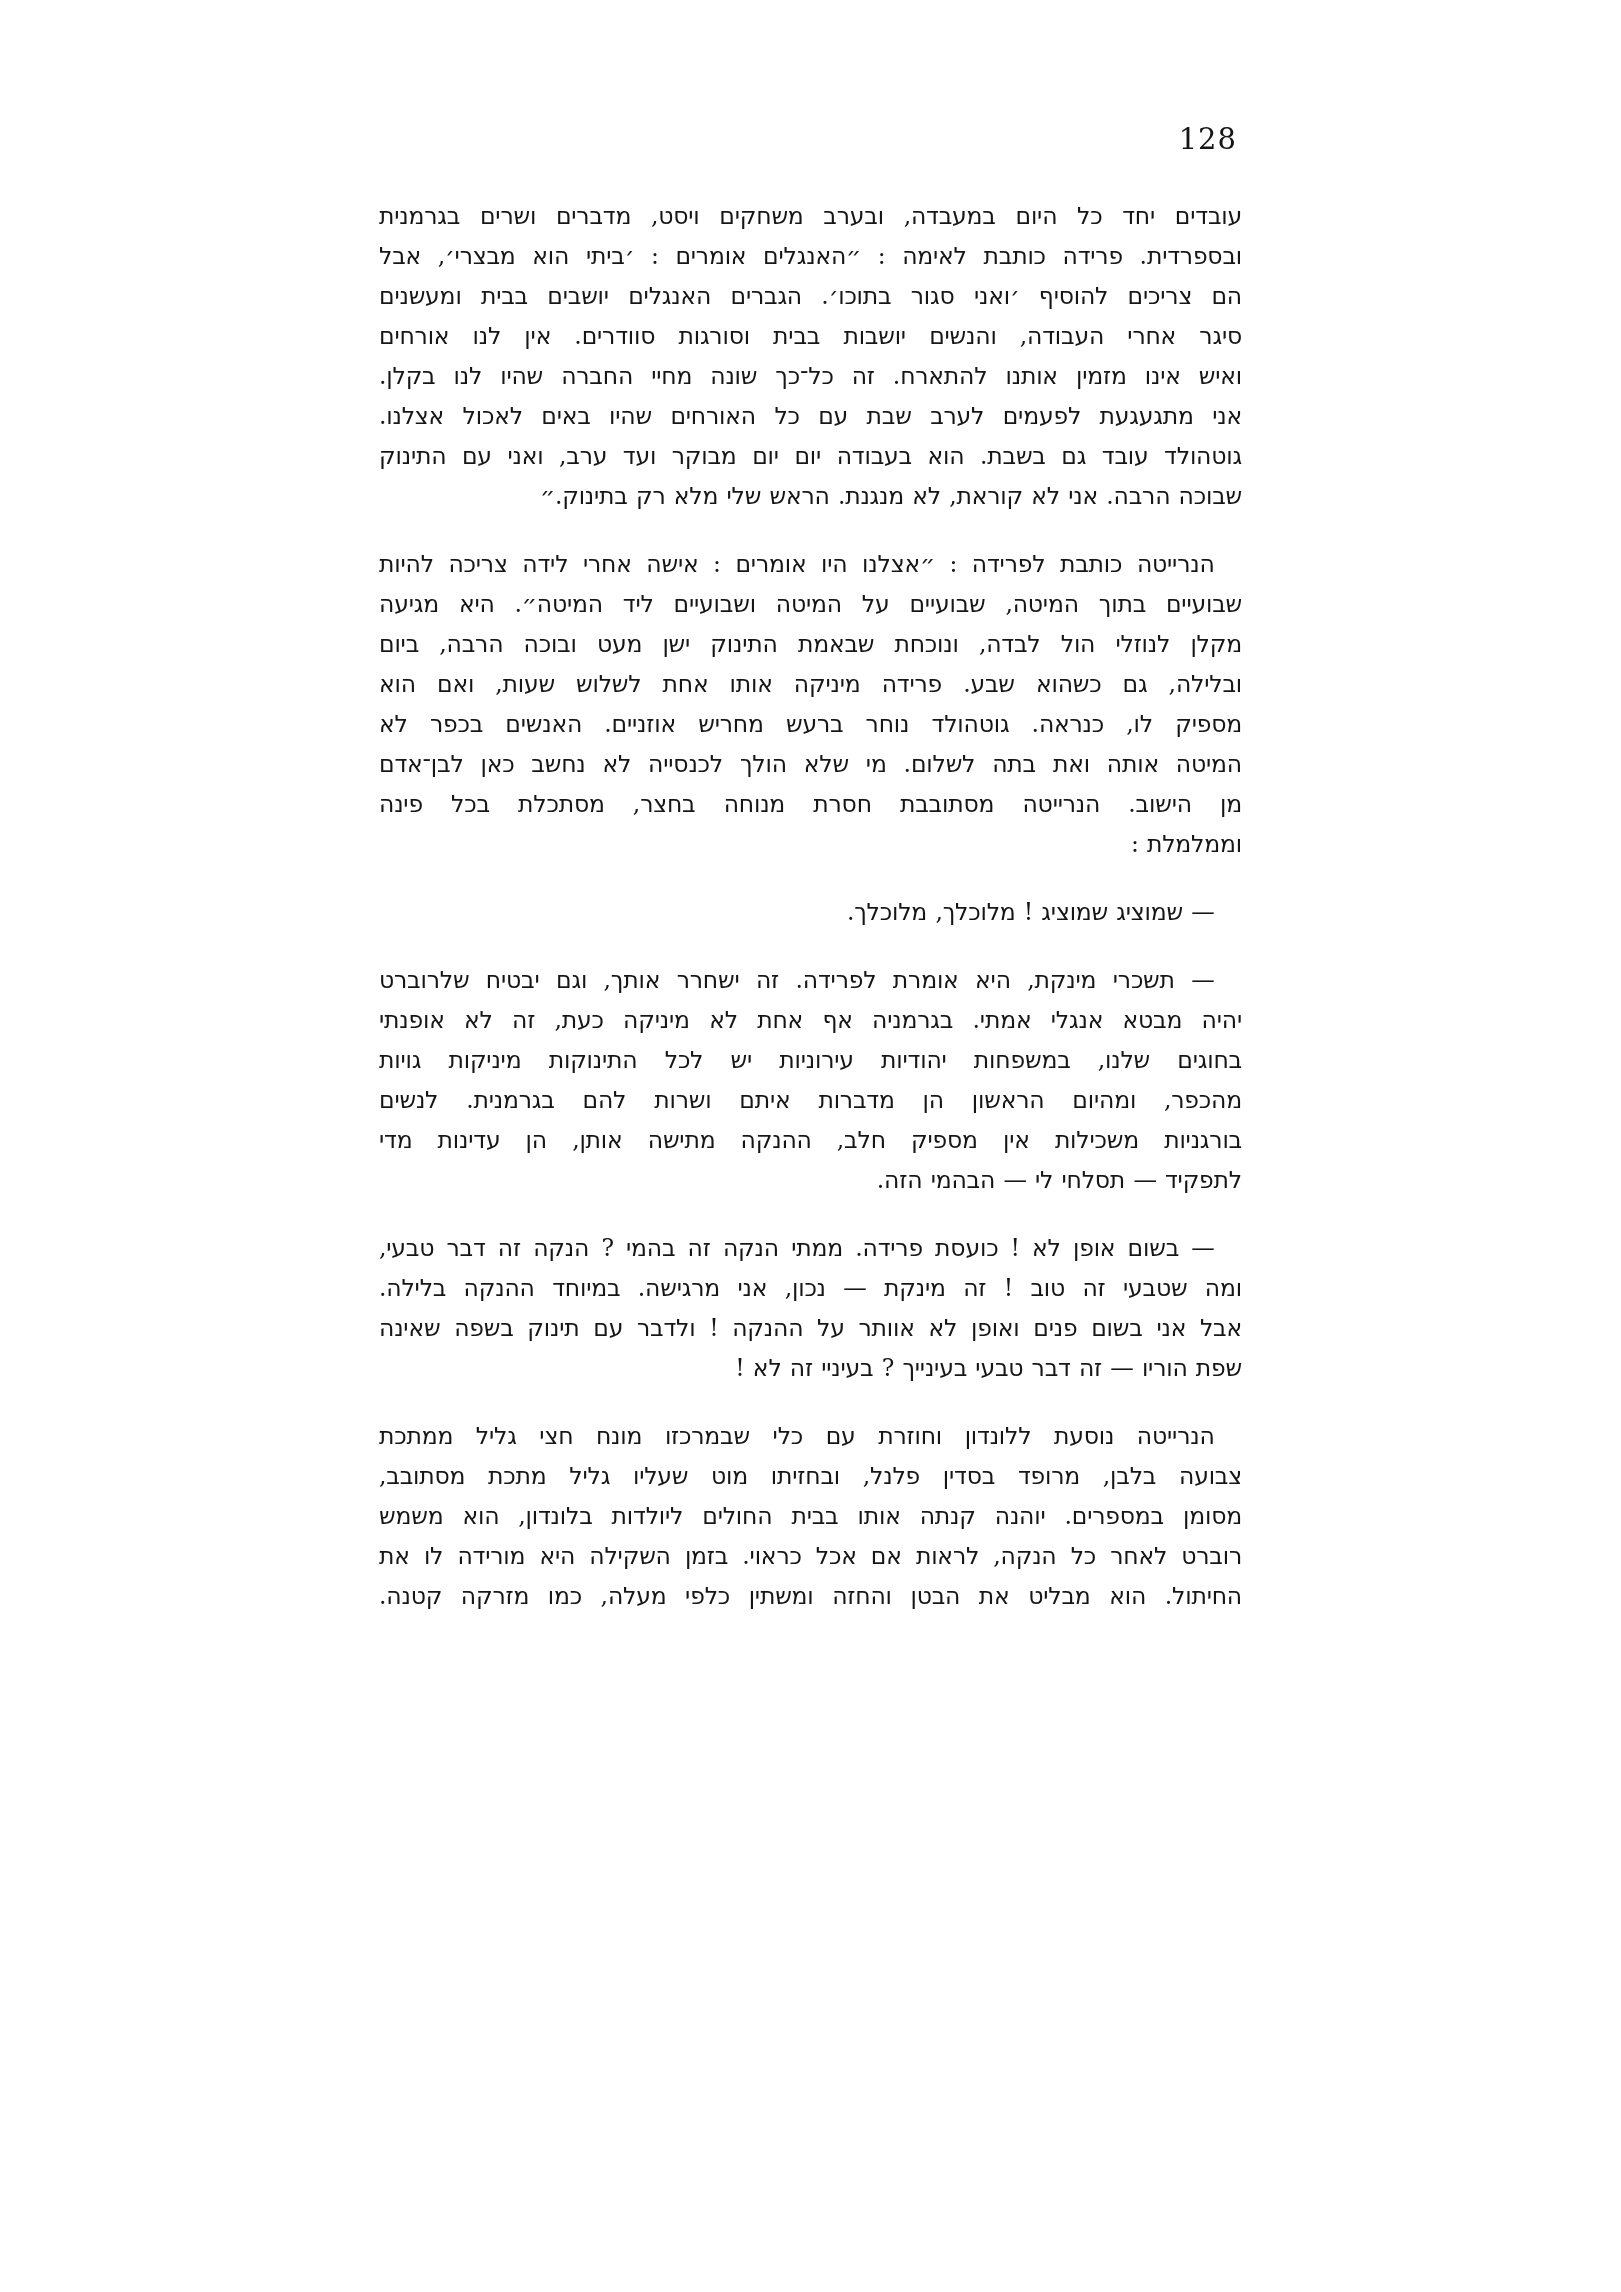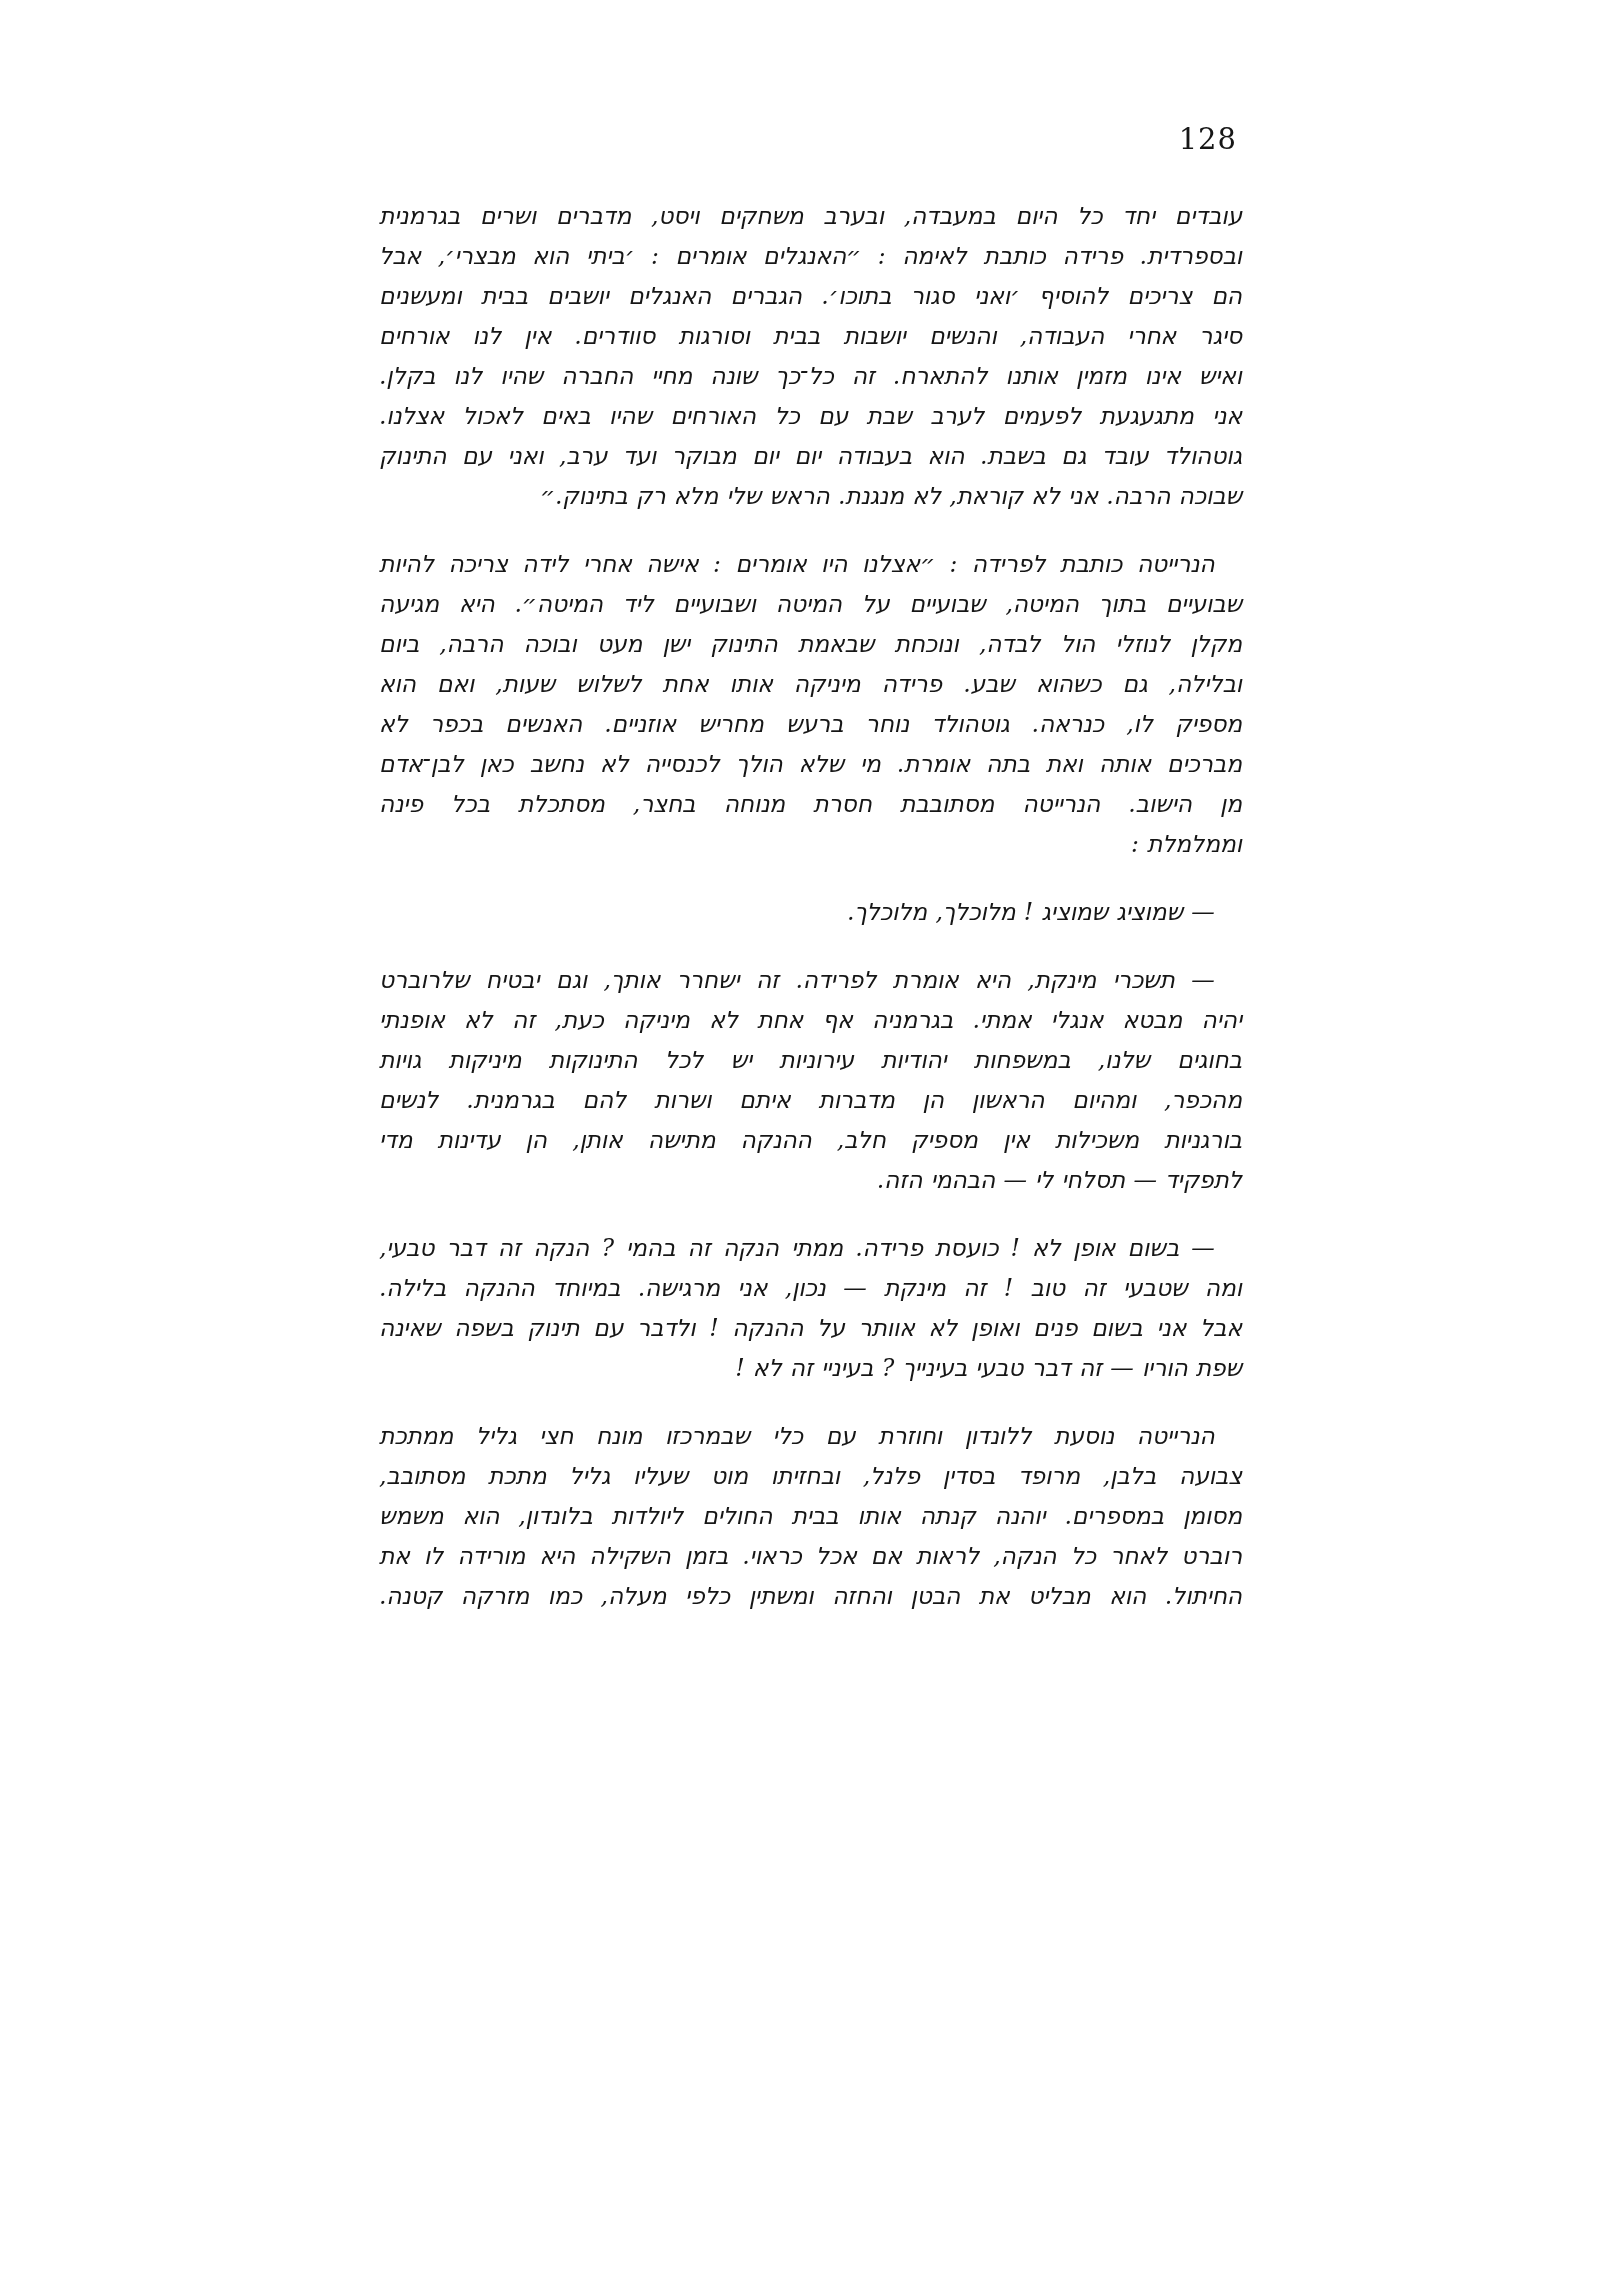--- a/index.html
+++ b/index.html
@@ -40,21 +40,20 @@
     letter-spacing: -0.2px;
     word-spacing: 1px;
   }
   .text-body .line {
     height: 40px;
     line-height: 40px;
     white-space: normal;
     text-align: justify;
     text-align-last: justify;
     overflow: visible;
-    font-style: italic;
   }
   .text-body .line.para-end {
     text-align-last: right;
   }
   .text-body .line.para-start {
     padding-right: 27.4px;
     margin-top: 28px;
   }
 </style>
 </head>
@@ -70,21 +69,21 @@
       <div class="line">סיגר אחרי העבודה, והנשים יושבות בבית וסורגות סוודרים. אין לנו אורחים</div>
       <div class="line">ואיש אינו מזמין אותנו להתארח. זה כל־כך שונה מחיי החברה שהיו לנו בקלן.</div>
       <div class="line">אני מתגעגעת לפעמים לערב שבת עם כל האורחים שהיו באים לאכול אצלנו.</div>
       <div class="line">גוטהולד עובד גם בשבת. הוא בעבודה יום יום מבוקר ועד ערב, ואני עם התינוק</div>
       <div class="line para-end">שבוכה הרבה. אני לא קוראת, לא מנגנת. הראש שלי מלא רק בתינוק.״</div>
       <div class="line para-start">הנרייטה כותבת לפרידה : ״אצלנו היו אומרים : אישה אחרי לידה צריכה להיות</div>
       <div class="line">שבועיים בתוך המיטה, שבועיים על המיטה ושבועיים ליד המיטה״. היא מגיעה</div>
       <div class="line">מקלן לנוזלי הול לבדה, ונוכחת שבאמת התינוק ישן מעט ובוכה הרבה, ביום</div>
       <div class="line">ובלילה, גם כשהוא שבע. פרידה מיניקה אותו אחת לשלוש שעות, ואם הוא</div>
       <div class="line">מספיק לו, כנראה. גוטהולד נוחר ברעש מחריש אוזניים. האנשים בכפר לא</div>
-      <div class="line">מברכים אותה ואת בתה אומרת. מי שלא הולך לכנסייה לא נחשב כאן לבן־אדם</div>
+      <div class="line">המיטה אותה ואת בתה לשלום. מי שלא הולך לכנסייה לא נחשב כאן לבן־אדם</div>
       <div class="line">מן הישוב. הנרייטה מסתובבת חסרת מנוחה בחצר, מסתכלת בכל פינה</div>
       <div class="line para-end">וממלמלת :</div>
       <div class="line para-start para-end">— שמוציג שמוציג ! מלוכלך, מלוכלך.</div>
       <div class="line para-start">— תשכרי מינקת, היא אומרת לפרידה. זה ישחרר אותך, וגם יבטיח שלרוברט</div>
       <div class="line">יהיה מבטא אנגלי אמתי. בגרמניה אף אחת לא מיניקה כעת, זה לא אופנתי</div>
       <div class="line">בחוגים שלנו, במשפחות יהודיות עירוניות יש לכל התינוקות מיניקות גויות</div>
       <div class="line">מהכפר, ומהיום הראשון הן מדברות איתם ושרות להם בגרמנית. לנשים</div>
       <div class="line">בורגניות משכילות אין מספיק חלב, ההנקה מתישה אותן, הן עדינות מדי</div>
       <div class="line para-end">לתפקיד — תסלחי לי — הבהמי הזה.</div>
       <div class="line para-start">— בשום אופן לא ! כועסת פרידה. ממתי הנקה זה בהמי ? הנקה זה דבר טבעי,</div>

